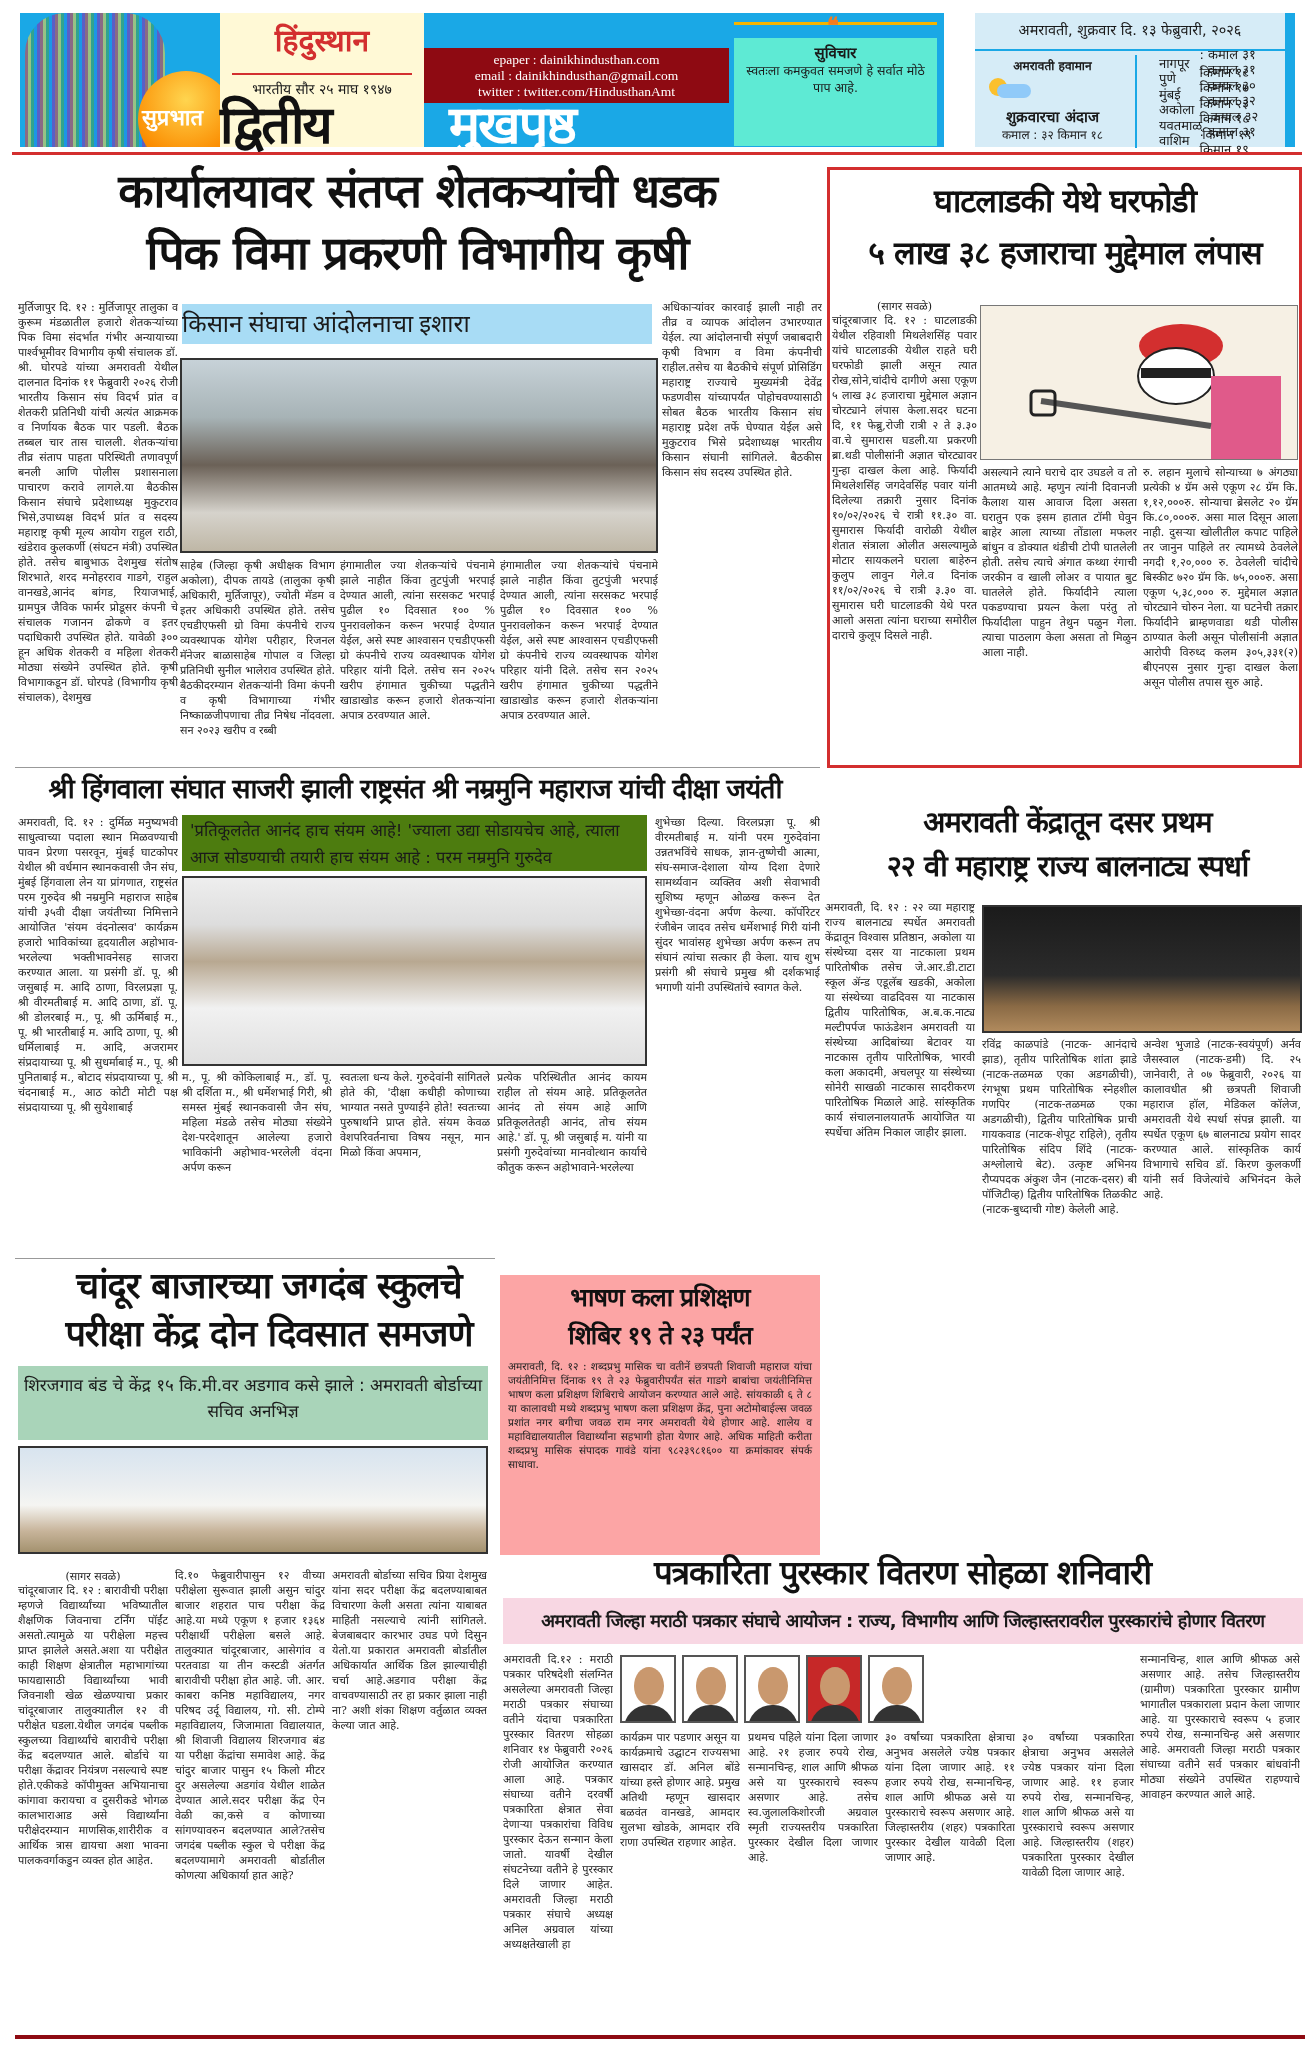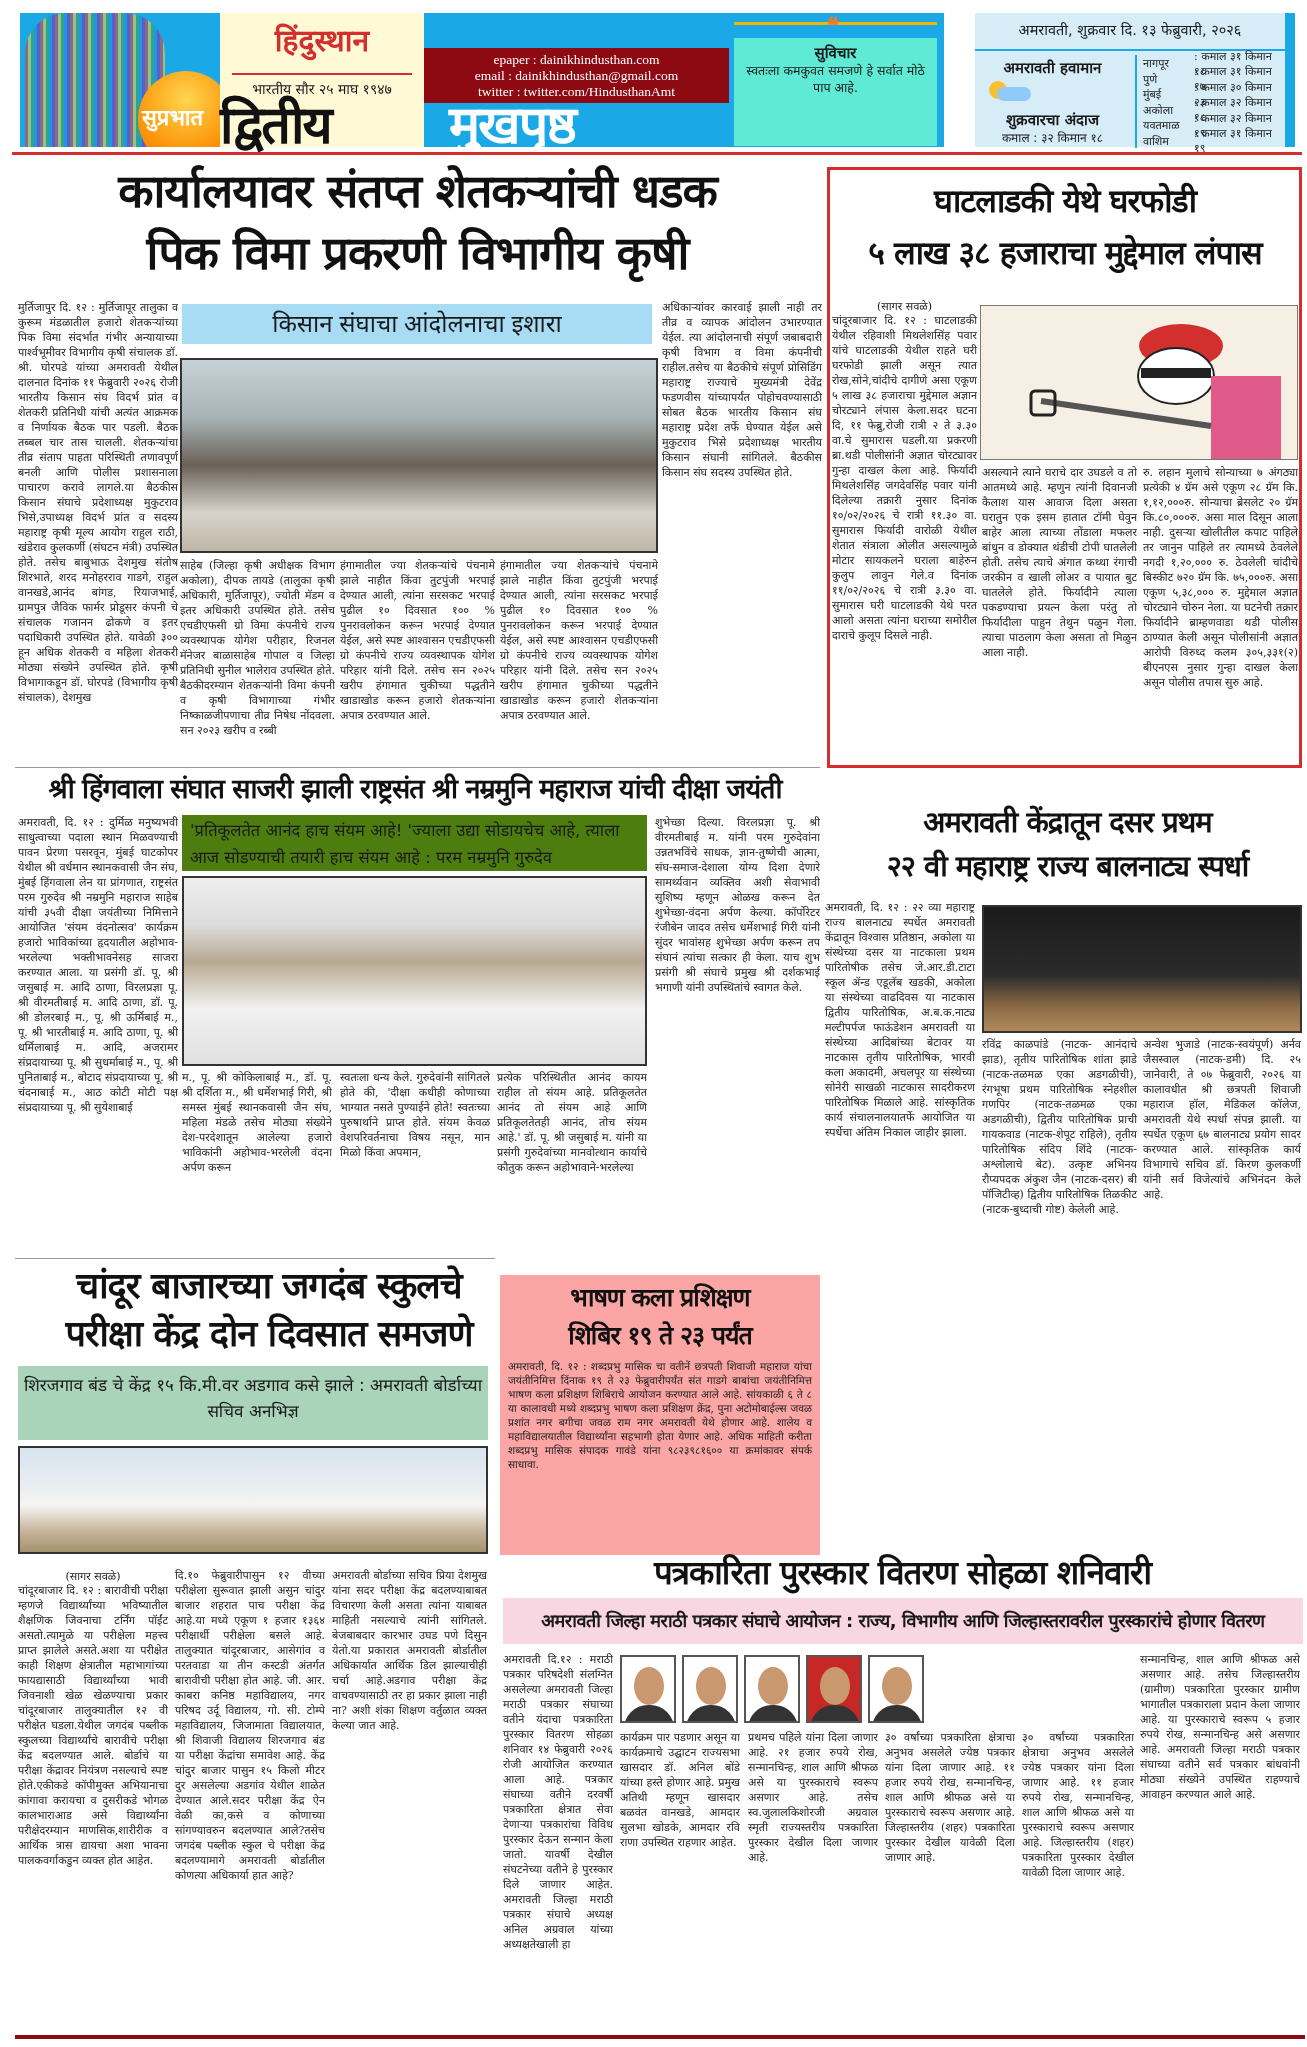--- a/index.html
+++ b/index.html
@@ -19,34 +19,34 @@
   .contact { left: 424px; top: 48px; width: 305px; height: 55px; background: #8e0a12; color: #fff; font-family: "Liberation Serif", serif; font-size: 13.5px; text-align: center; line-height: 16px; padding-top: 4px; }
   .thought { left: 734px; top: 38px; width: 203px; height: 108px; background: #5eead4; text-align: center; }
   .thought-top { left: 734px; top: 22px; width: 203px; height: 3px; background: #f4b400; }
   .quote-mark { left: 827px; top: 12px; color: #f47b20; font-size: 22px; font-weight: bold; }
   .thought-title { font-family: "DejaVu Sans", sans-serif; font-size: 15px; font-weight: bold; margin-top: 4px; }
   .thought-text { font-family: "DejaVu Sans", sans-serif; font-size: 12.5px; line-height: 17px; padding: 0 6px; }
   .weather { left: 975px; top: 13px; width: 320px; height: 134px; background: #d6ecf7; border-right: 10px solid #1aa8e6; }
   .dateline { position:absolute; left: 0; width: 310px; top: 6px; text-align: center; font-family: "DejaVu Sans", sans-serif; font-size: 14.5px; }
   .weather-rule { position:absolute; left: 0; width: 310px; top: 36px; height: 2px; background: #1aa8e6; }
   .wx-left { position:absolute; left: 0; top: 40px; width: 155px; height: 94px; text-align: center; font-family: "DejaVu Sans", sans-serif; }
-  .wx-title { font-size: 15px; font-weight: bold; margin-top: 4px; }
+  .wx-title { font-size: 12px; font-weight: bold; margin-top: 4px; }
   .wx-cloud { width: 44px; height: 22px; margin: 4px 0 0 14px; position: relative; }
   .wx-cloud .s { position:absolute; left:0; top:0; width: 18px; height: 18px; border-radius: 50%; background: #fbc02d; }
   .wx-cloud .c { position:absolute; left: 8px; top: 6px; width: 34px; height: 14px; border-radius: 10px; background: #90caf9; }
   .wx-forecast { font-size: 15px; font-weight: bold; margin-top: 6px; }
   .wx-val { font-size: 12px; }
-  .wx-right { position:absolute; left: 160px; top: 42px; width: 150px; border-left: 2px solid #1aa8e6; padding-left: 6px; font-family: "DejaVu Sans", sans-serif; font-size: 11px; }
+  .wx-right { position:absolute; left: 160px; top: 42px; width: 150px; border-left: 2px solid #1aa8e6; padding-left: 22px; font-family: "DejaVu Sans", sans-serif; font-size: 13px; }
   .wx-row { display:flex; height: 15.5px; align-items:center; }
   .wx-city { width: 52px; }
   .redrule { left: 12px; top: 152px; width: 1290px; height: 3px; background: #d32f2f; }
 
   .headline { font-family: "DejaVu Sans", sans-serif; font-weight: 900; color: #111; text-align: center; letter-spacing: -1px; }
   .h1 { left: 15px; top: 160px; width: 805px; font-size: 46px; line-height: 62px; }
-  .kicker-blue { left: 182px; top: 304px; width: 470px; height: 40px; background: #a8dcf5; font-family: Liberation Sans, sans-serif; font-size: 24px; text-align:center; line-height: 40px; }
+  .kicker-blue { left: 182px; top: 304px; width: 470px; height: 40px; background: #a8dcf5; font-family: Liberation Serif, serif; font-size: 24px; line-height: 40px; }
   .photo { background: linear-gradient(180deg, #c7d2d8 0%, #a7b3b6 30%, #6b6157 55%, #d6d3cc 80%, #bfb7a6 100%); border: 2px solid #333; }
   .body { font-size: 11px; line-height: 15px; text-align: justify; color: #222; font-family: "DejaVu Serif", serif; overflow: hidden; }
   .redbox { left: 827px; top: 167px; width: 475px; height: 601px; border: 3px solid #d32f2f; }
   .h2 { left: 830px; top: 175px; width: 470px; font-size: 32px; line-height: 52px; }
   .byline { text-align: center; font-size: 11px; }
   .cartoon { left: 980px; top: 305px; width: 318px; height: 155px; background: #f6f0e4; border: 1px solid #777; overflow: hidden; }
 
   .h3 { left: 15px; top: 768px; width: 800px; font-size: 27px; line-height: 42px; }
   .pinkbox { left: 182px; top: 815px; width: 465px; height: 56px; background: #4d7c0f; font-family: "DejaVu Sans", sans-serif; font-size: 16.5px; line-height: 27px; padding: 2px 8px; }
   .h4 { left: 830px; top: 800px; width: 475px; font-size: 29px; line-height: 44px; }

